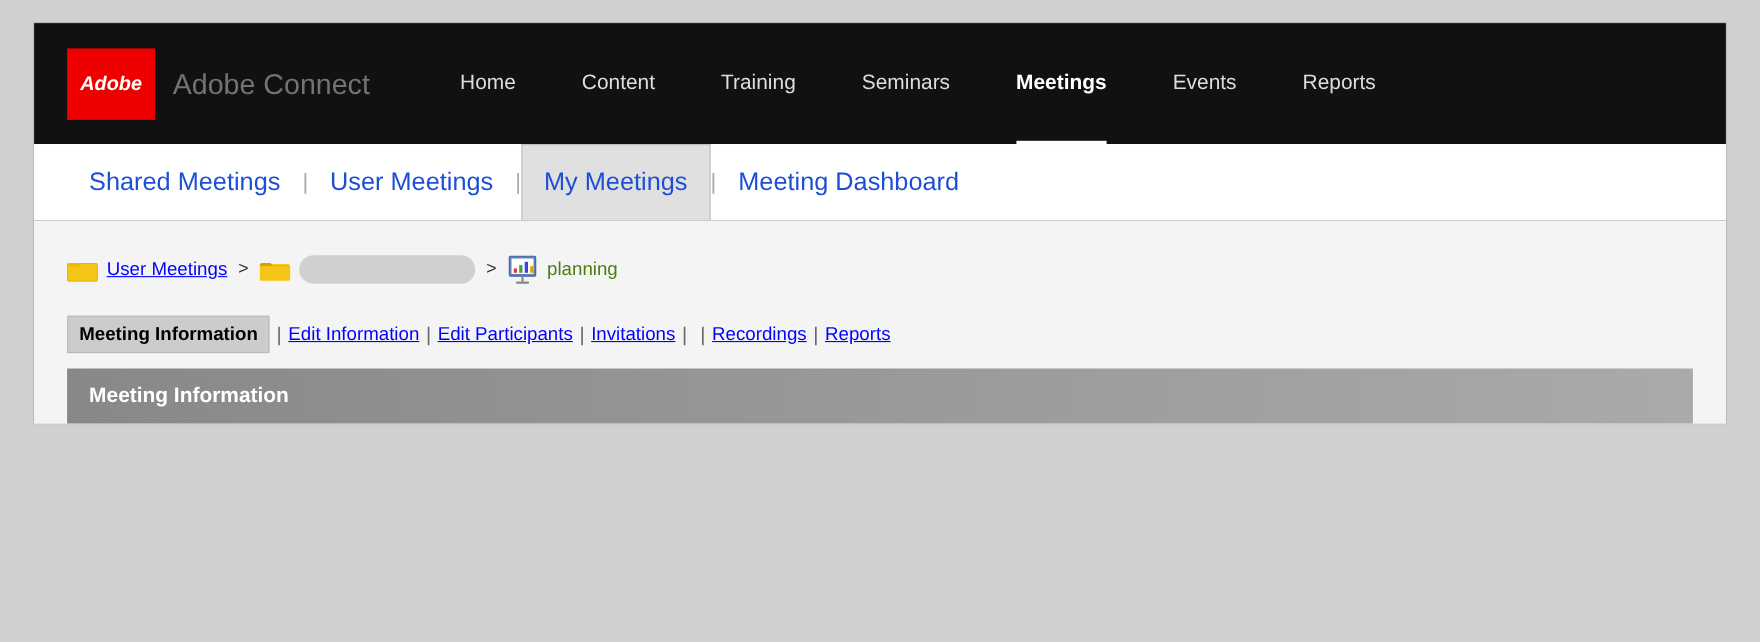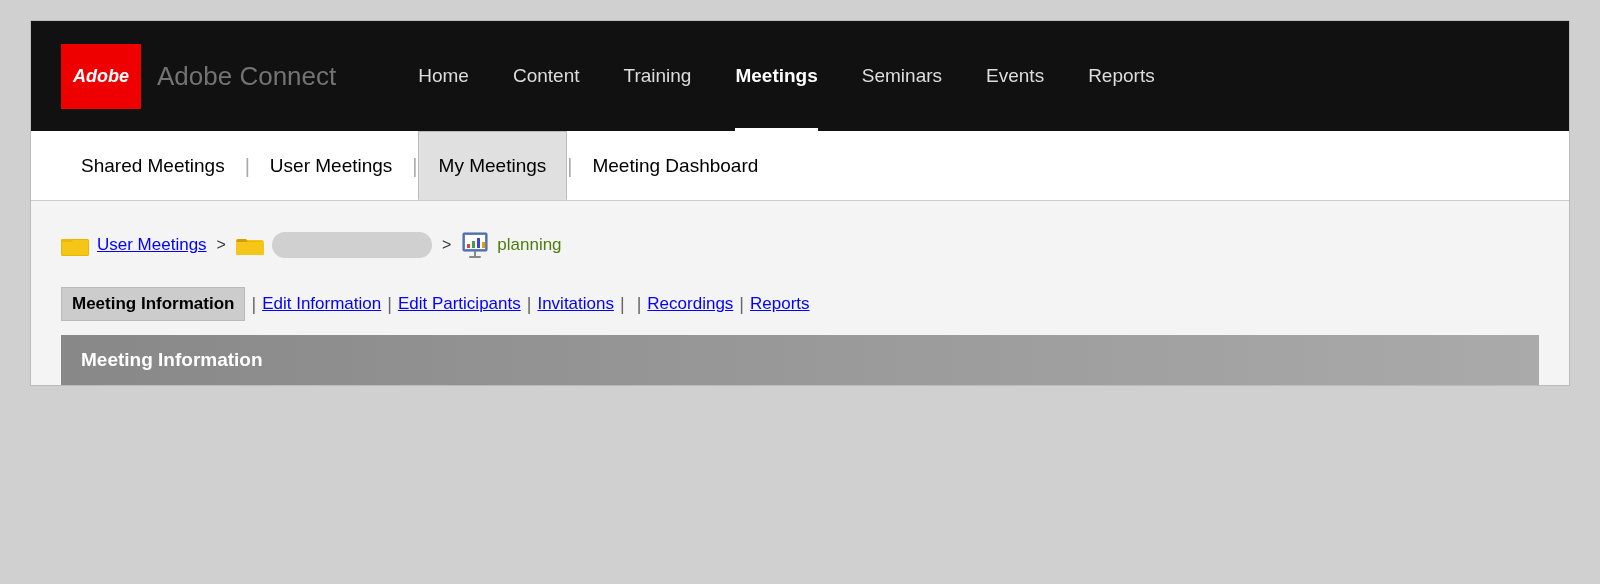--- a/index.html
+++ b/index.html
@@ -40,21 +40,21 @@
     }
     .app-title {
       color: #737373;
       font-size: 26px;
       font-weight: normal;
       white-space: nowrap;
     }
     .nav-items {
       display: flex;
       align-items: center;
-      gap: 0;
+      gap: 16px;
       height: 100%;
     }
     .nav-item {
       color: #ddd;
       font-size: 19px;
       padding: 0 22px;
       height: 100%;
       display: flex;
       align-items: center;
       cursor: pointer;
@@ -80,22 +80,22 @@
     .sub-nav {
       background: #fff;
       border-bottom: 1px solid #ccc;
       display: flex;
       align-items: center;
       padding: 0 30px;
       height: 70px;
       gap: 0;
     }
     .sub-nav-item {
-      font-size: 19px;
-      color: #000000;
+      font-size: 23px;
+      color: #1d4ed8;
       cursor: pointer;
       padding: 0 20px;
       height: 100%;
       display: flex;
       align-items: center;
       text-decoration: none;
       white-space: nowrap;
     }
     .sub-nav-separator {
       color: #aaa;
@@ -210,22 +210,22 @@
 
   <nav class="top-nav">
     <div class="logo-area">
       <span class="adobe-badge">Adobe</span>
       <span class="app-title">Adobe Connect</span>
     </div>
     <div class="nav-items">
       <a class="nav-item">Home</a>
       <a class="nav-item">Content</a>
       <a class="nav-item">Training</a>
+      <a class="nav-item">Seminars</a>
       <a class="nav-item active">Meetings</a>
-      <a class="nav-item">Seminars</a>
       <a class="nav-item">Events</a>
       <a class="nav-item">Reports</a>
     </div>
   </nav>
 
   <div class="sub-nav">
     <a class="sub-nav-item">Shared Meetings</a>
     <span class="sub-nav-separator">|</span>
     <a class="sub-nav-item">User Meetings</a>
     <span class="sub-nav-separator">|</span>

